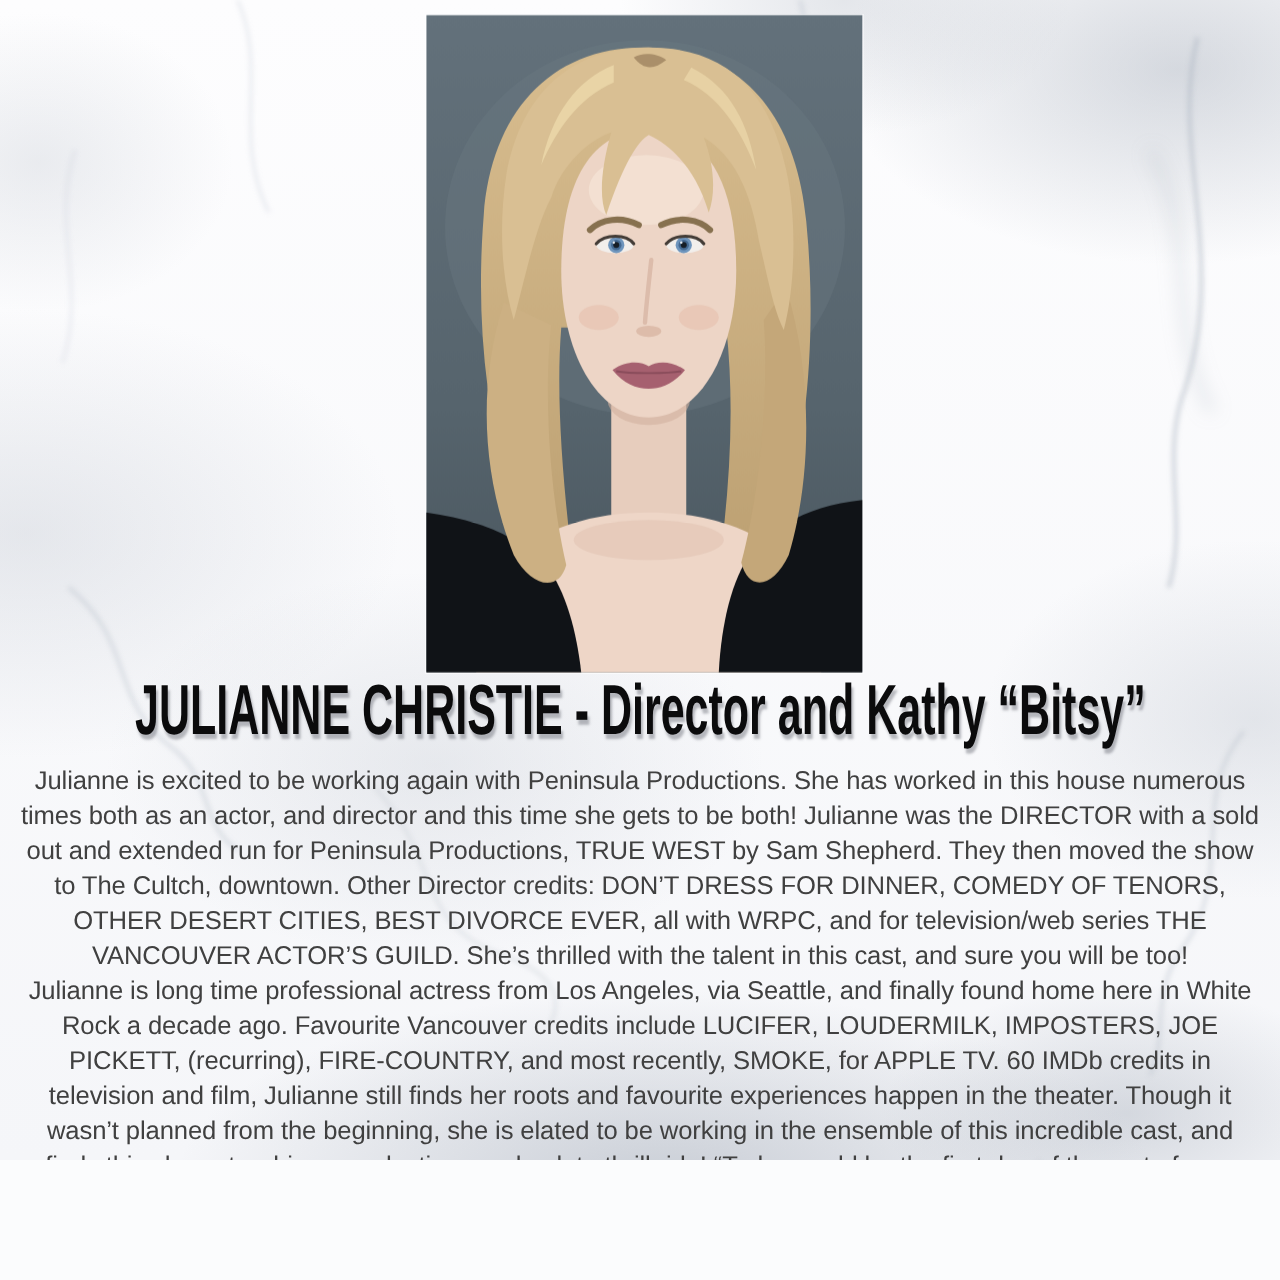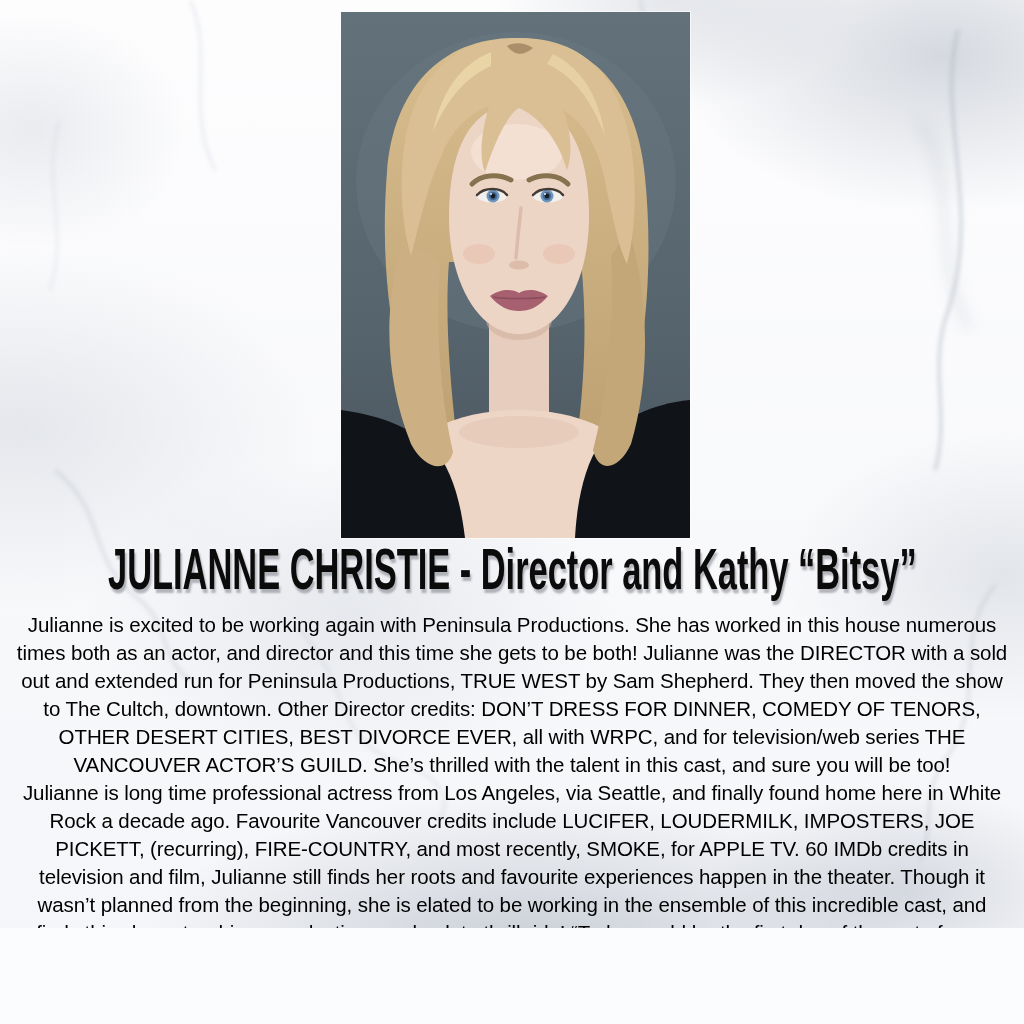--- a/index.html
+++ b/index.html
@@ -39,21 +39,21 @@
   .title-inner{
     display:inline-block;white-space:nowrap;
     font-weight:bold;font-size:43px;letter-spacing:0px;
     transform:scale(.80,1.32);transform-origin:50% 50%;
     color:#0b0b0c;
     text-shadow:2px 3px 2px rgba(60,64,75,.35), -1px -1px 0 rgba(255,255,255,.25);
   }
 
   .bio{
     position:absolute;top:611px;left:14px;right:14px;z-index:3;
-    text-align:center;color:#000000;
+    text-align:center;color:#404040;
     font-size:20.5px;line-height:28px;letter-spacing:-0.1px;
   }
   .bio p{margin:0;}
 </style>
 </head>
 <body>
 
 <div class="page">
 
   <div class="marble"></div>

